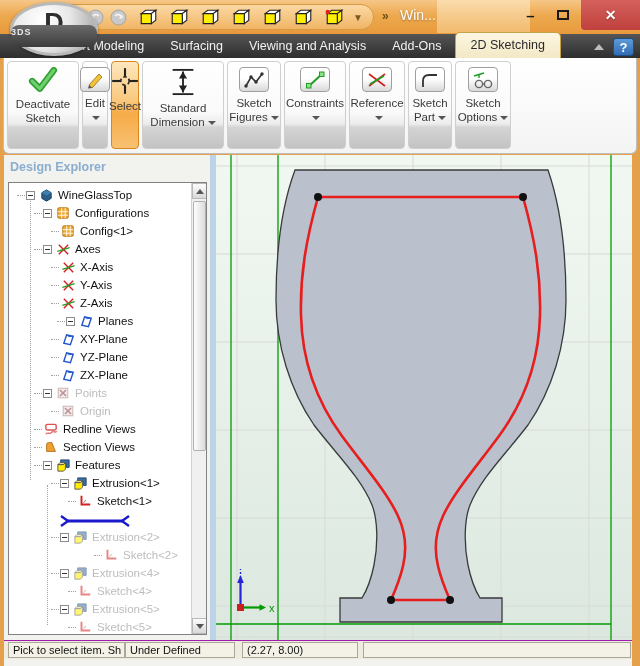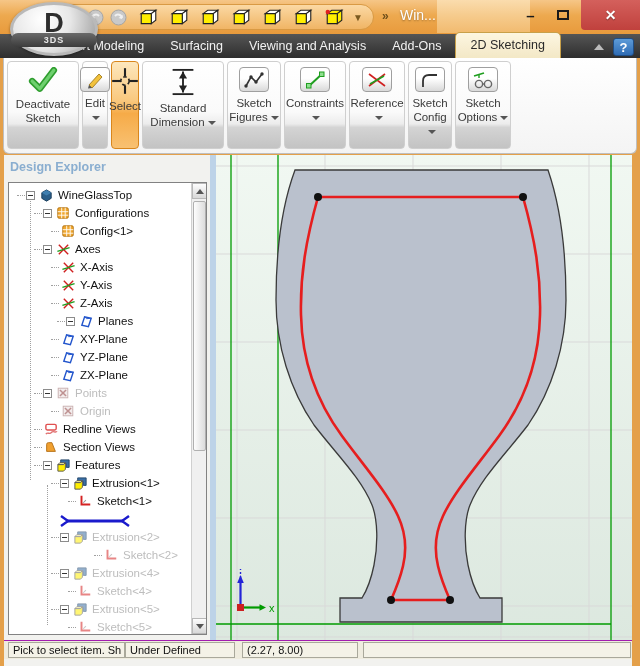--- a/index.html
+++ b/index.html
@@ -6,22 +6,22 @@
   *{box-sizing:border-box;font-family:"Liberation Sans",sans-serif;}
   #window{position:relative;width:640px;height:666px;background:var(--border-orange,#e4a04a);overflow:hidden;}
 
   
   #titlebar{position:absolute;left:0;top:0;width:640px;height:34px;
     background:linear-gradient(180deg,#f6c687 0%,#eda94f 45%,#e89a3c 100%);}
   #logo{position:absolute;left:10px;top:2px;width:88px;height:54px;border-radius:50%;z-index:30;
     background:radial-gradient(circle at 35% 30%,#ffffff 0%,#e8e8e8 45%,#9a9a9a 100%);
     border:3px solid #b9b9b9;box-shadow:0 1px 3px rgba(0,0,0,.4);}
   #logo .d{position:absolute;left:0;right:0;top:3px;text-align:center;font-size:27px;font-weight:bold;color:#2e2e2e;}
-  #logo .band{position:absolute;left:-2px;right:-2px;bottom:6px;height:14px;background:linear-gradient(#6a6a6a,#3c3c3c);
-    border-radius:8px;color:#e8e8e8;font-size:9px;font-weight:bold;text-align:center;line-height:14px;letter-spacing:1px;}
+  #logo .band{position:absolute;left:-2px;right:-2px;bottom:6px;height:22px;background:linear-gradient(#6a6a6a,#3c3c3c);
+    border-radius:8px;color:#e8e8e8;font-size:9px;font-weight:bold;line-height:14px;letter-spacing:1px;}
   #qat{position:absolute;left:52px;top:4px;width:322px;height:26px;border-radius:13px;
     background:linear-gradient(#fbd9a4,#f0b565);border:1px solid #d99a44;display:flex;align-items:center;gap:6px;padding:0 10px;}
   .qbtn{width:20px;height:20px;display:flex;align-items:center;justify-content:center;}
   .cube{width:22px;height:20px;display:flex;align-items:center;justify-content:center;}
   .qcaret{color:#7a5a20;font-size:10px;margin-left:2px;}
   #overflow{position:absolute;left:382px;top:9px;color:#6e4f1b;font-size:12px;font-weight:bold;letter-spacing:-1px;}
   #wintitle{position:absolute;left:400px;top:7px;color:#ffffff;font-size:14px;text-shadow:0 1px 2px rgba(0,0,0,.35);}
   #title-glow{position:absolute;left:437px;top:0;width:93px;height:33px;background:linear-gradient(#fbe0b4,#f3c078);opacity:.85;}
   .winbtn{position:absolute;top:4px;width:27px;height:22px;display:flex;align-items:center;justify-content:center;}
   #btn-min{left:517px;color:#1a1a1a;font-weight:bold;font-size:15px;}
@@ -291,21 +291,21 @@
         </div>
       </div>
       <div class="rbtn" style="width: 44px;">
         <div class="ricon chip">
           <svg width="22" height="18" viewBox="0 0 22 18">
             <path d="M4,16 L4,10 Q4,4 10,4 L18,4" fill="none" stroke="#333" stroke-width="1.8"></path>
           </svg>
         </div>
         <div class="rlabel">
           <div><span>Sketch</span></div>
-          <div><span>Config</span><span class="caret"></span></div>
+          <div><span>Part</span><span class="caret"></span></div>
         </div>
       </div>
       <div class="rbtn" style="width: 56px;">
         <div class="ricon chip">
           <svg width="24" height="20" viewBox="0 0 24 20">
             <line x1="3" y1="6" x2="13" y2="3" stroke="#1f9e1f" stroke-width="1.6"></line>
             <line x1="8" y1="8" x2="8" y2="4.5" stroke="#1f9e1f" stroke-width="1.4"></line>
             <circle cx="8" cy="14" r="3.6" fill="none" stroke="#666" stroke-width="1.4"></circle>
             <circle cx="17" cy="14" r="3.6" fill="none" stroke="#666" stroke-width="1.4"></circle>
             <line x1="11.6" y1="14" x2="13.4" y2="14" stroke="#666" stroke-width="1.4"></line>

